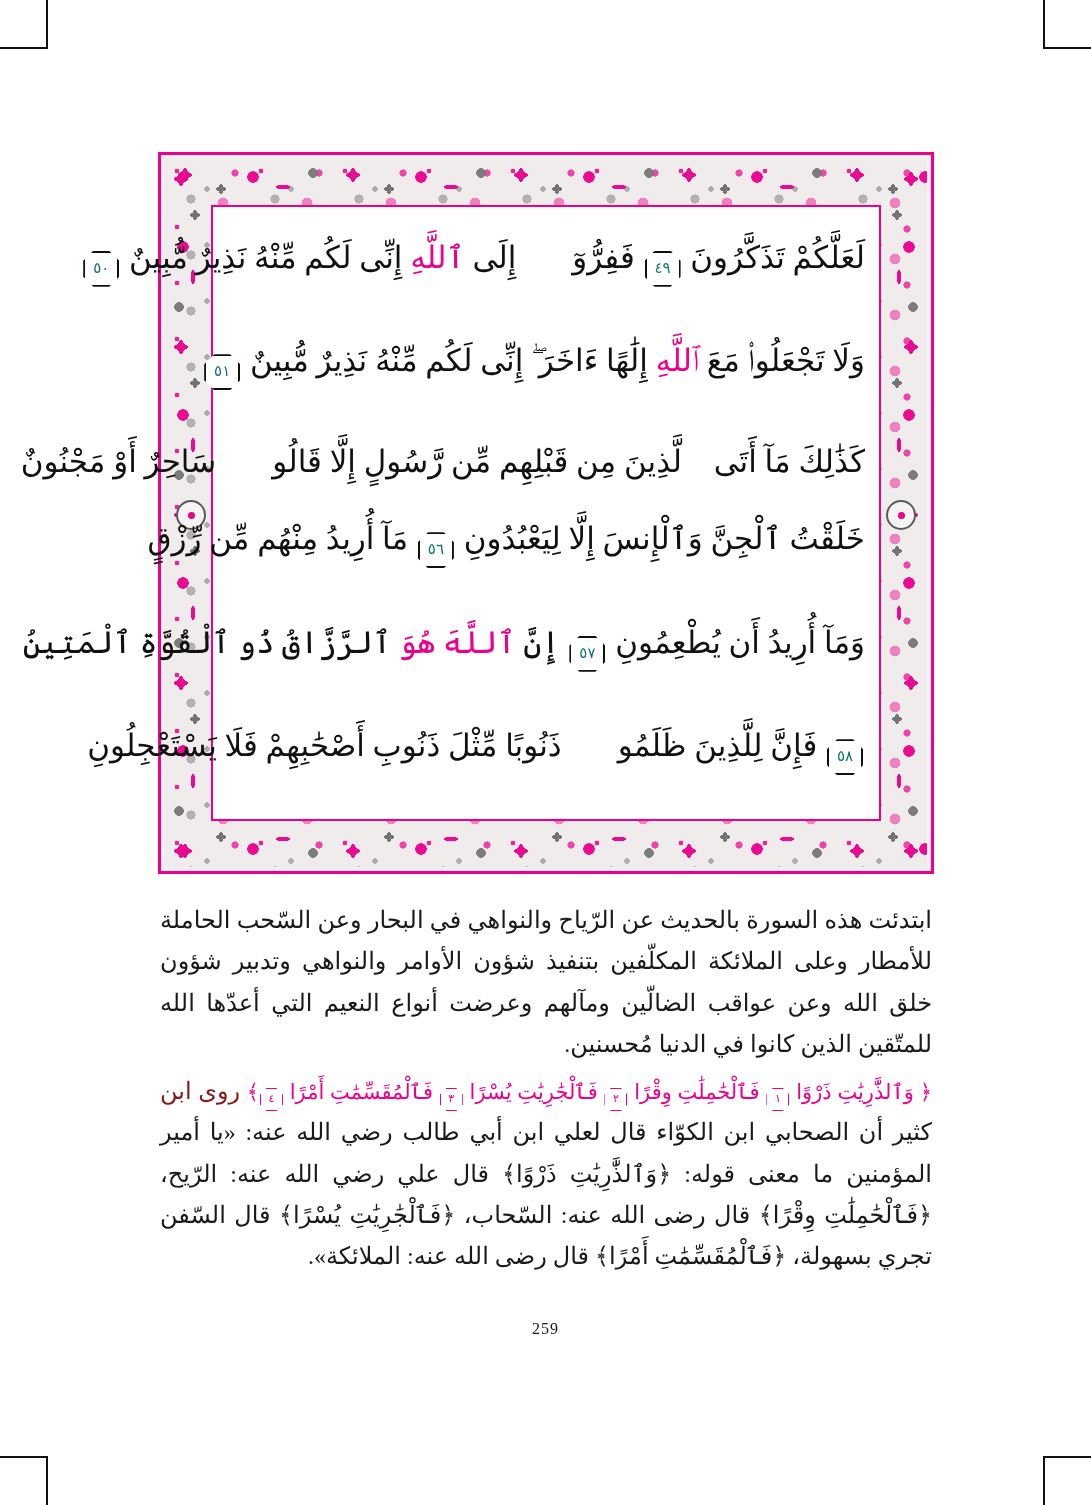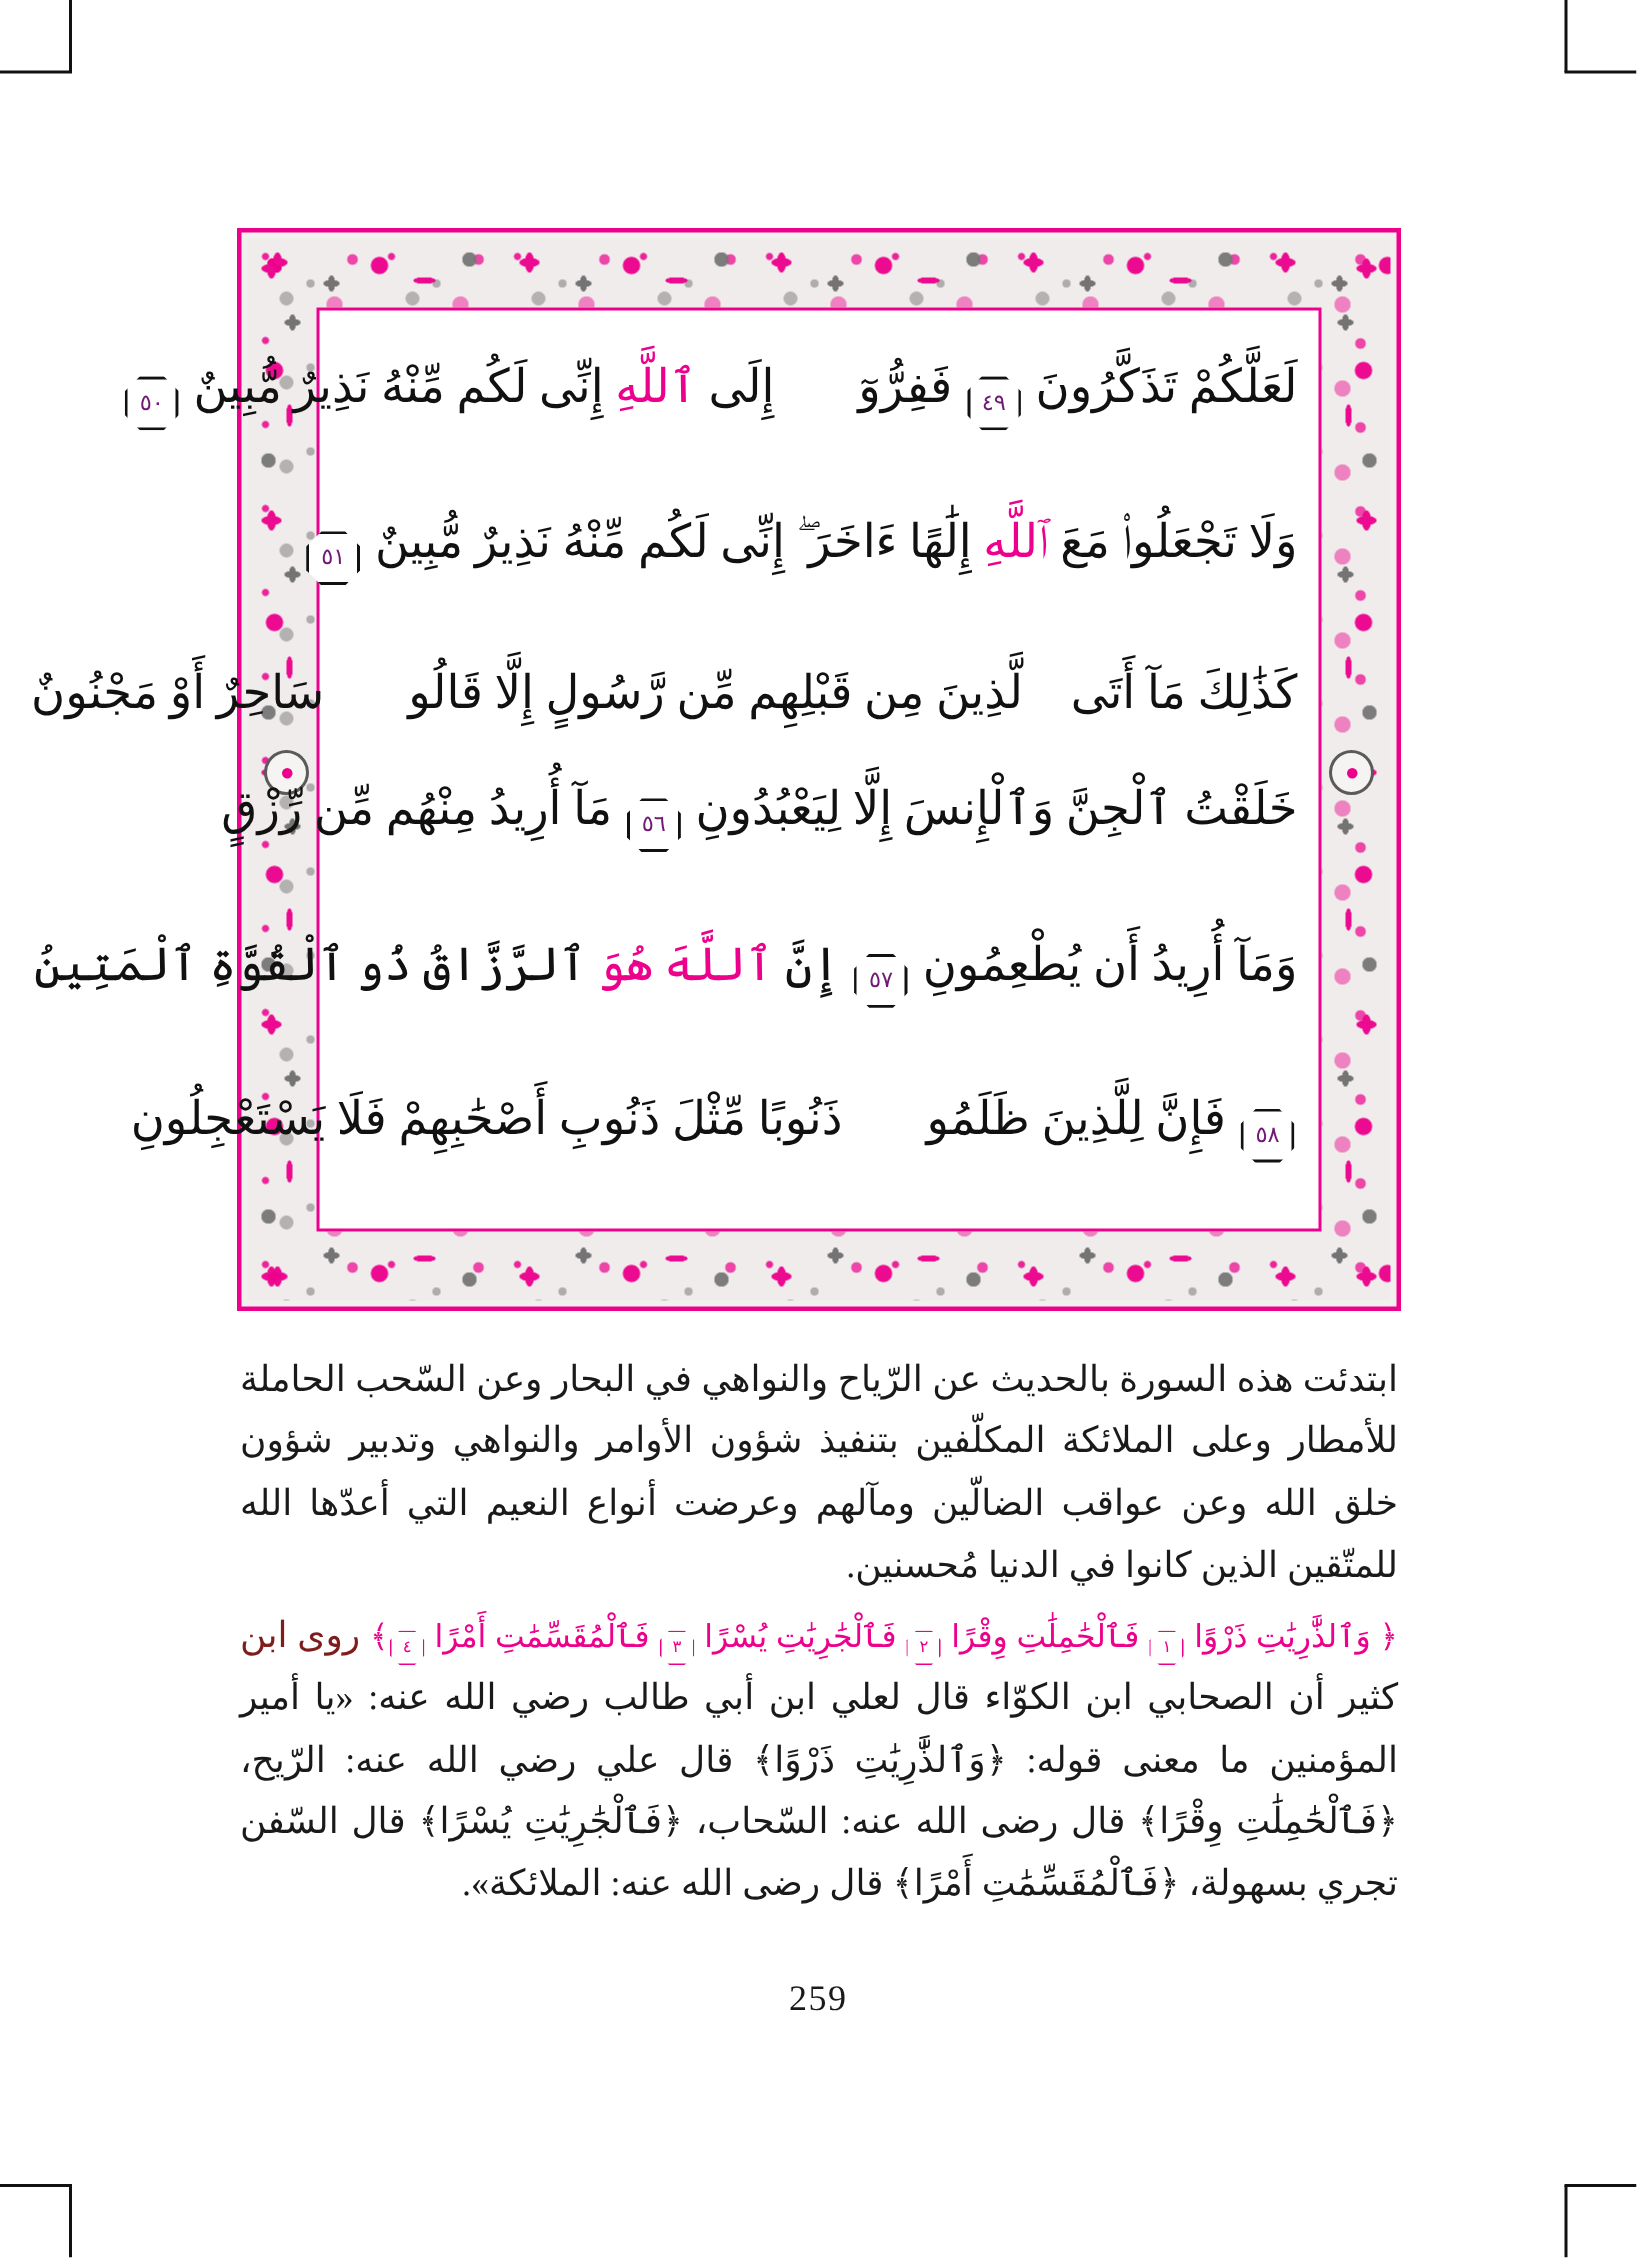--- a/index.html
+++ b/index.html
@@ -146,21 +146,21 @@
   
   .ayah-num {
     display: inline-block;
     width: 32px;
     height: 32px;
     line-height: 30px;
     text-align: center;
     font-size: 15px;
     vertical-align: -5px;
     margin: 12px 2px;
-    color: #701a75;
+    color: #0f766e;
     border: 2px solid #111;
     background: #fff;
     position: relative;
     clip-path: polygon(28% 0%, 72% 0%, 100% 28%, 100% 72%, 72% 100%, 28% 100%, 0% 72%, 0% 28%);
     font-family: "DejaVu Sans", sans-serif;
   }
   .ayah-num.pink {
     color: #ec008c;
     border-color: #ec008c;
   }
@@ -197,21 +197,21 @@
   }
   .opening-line .trailing { color: #7f1d1d; font-size: 24px; }
 
   
   .folio {
     position: absolute;
     left: 0; right: 0;
     top: 1320px;
     text-align: center;
     font-family: "Liberation Serif", "DejaVu Serif", serif;
-    font-size: 24px;
+    font-size: 16px;
     color: #1a1a1a;
     letter-spacing: 1px;
   }
 </style>
 </head>
 <body>
 
 <div class="crop-mark cm-v cm-tl-v"></div>
 <div class="crop-mark cm-h cm-tl-h"></div>
 <div class="crop-mark cm-v cm-tr-v"></div>

